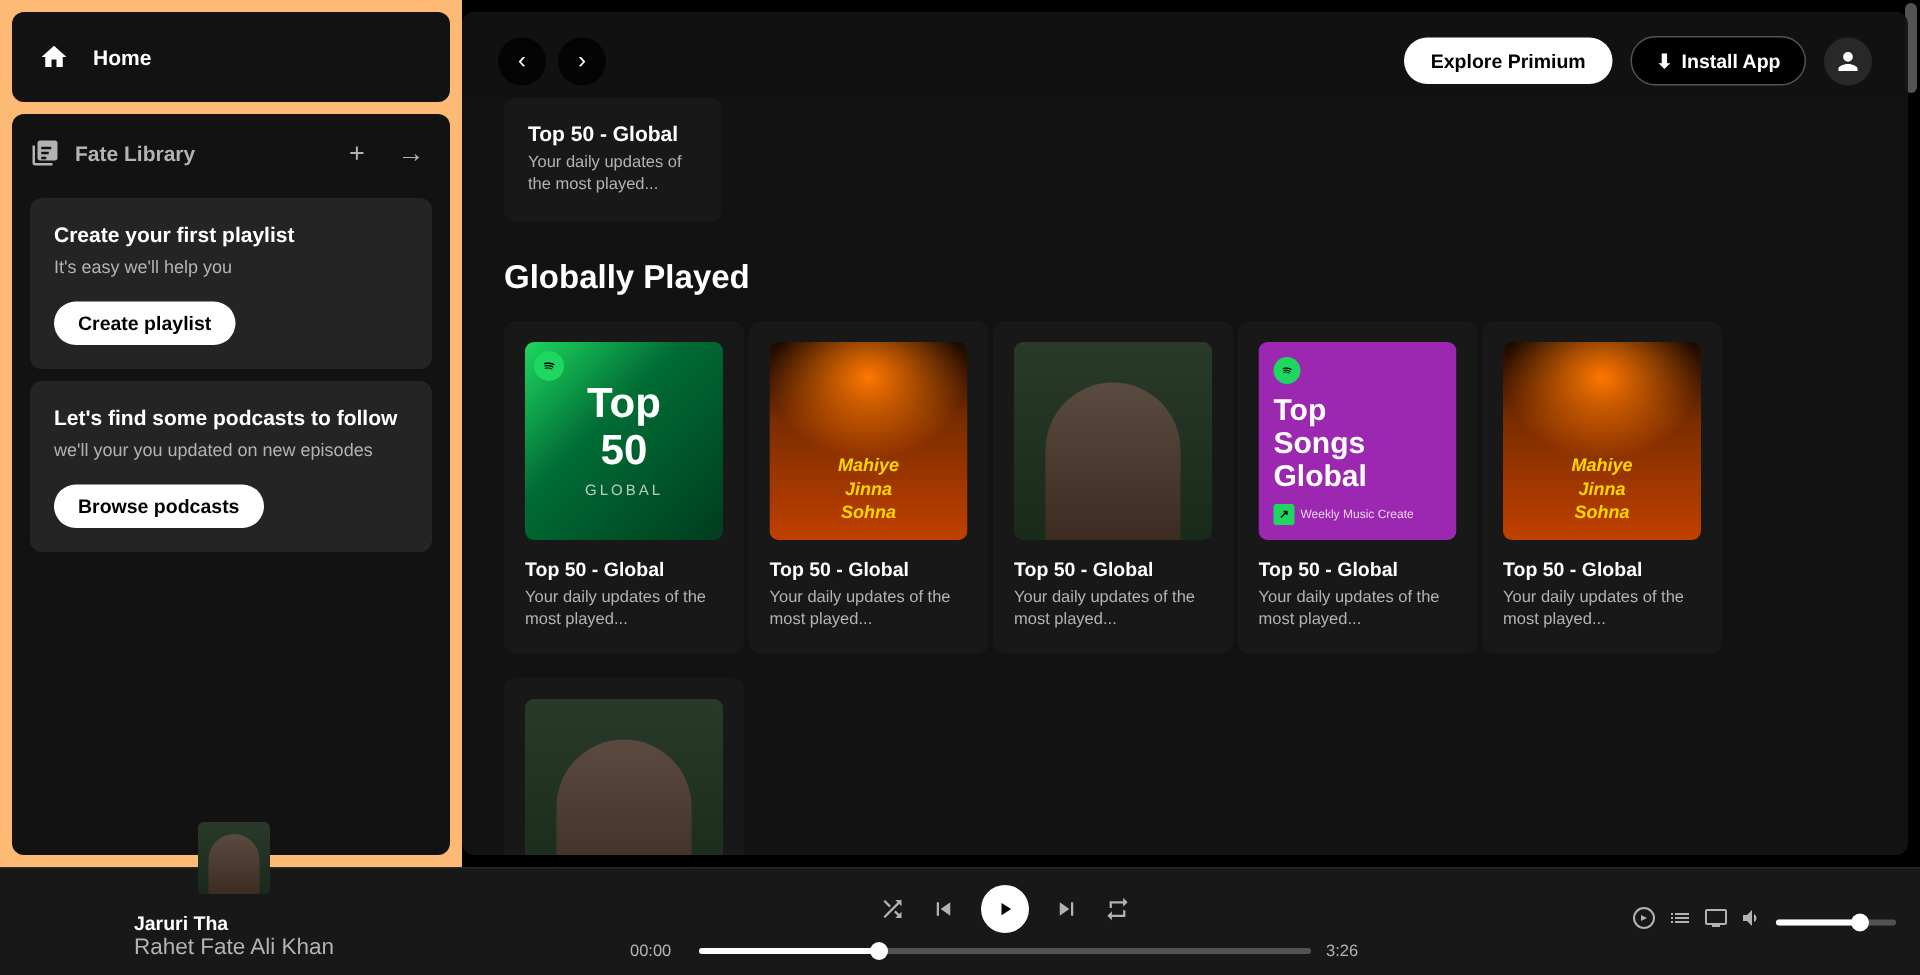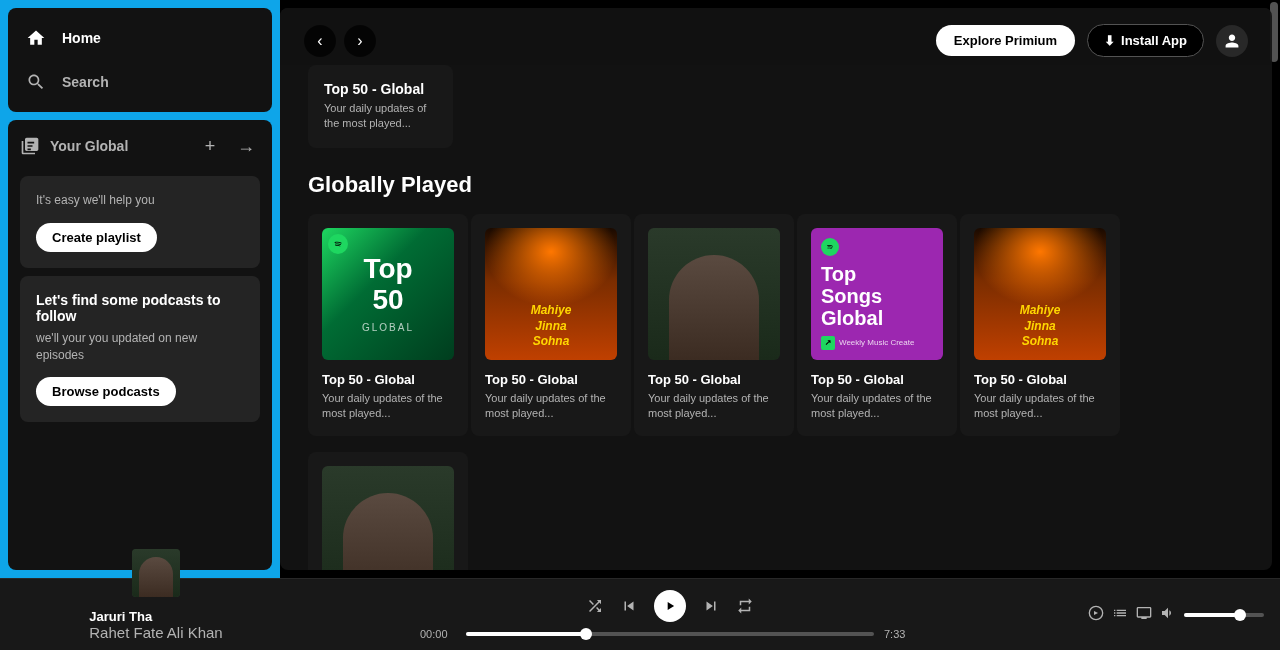--- a/index.html
+++ b/index.html
@@ -15,22 +15,22 @@
     }
 
     .main-layout {
       display: flex;
       flex: 1;
       overflow: hidden;
     }
 
     
     .sidebar {
-      width: 280px;
-      background: #0ea5e9;
+      width: 308px;
+      background: #fdba74;
       display: flex;
       flex-direction: column;
       padding: 8px;
       flex-shrink: 0;
       overflow-y: auto;
     }
 
     .sidebar-nav {
       background: #121212;
       border-radius: 8px;
@@ -564,45 +564,38 @@
   <div class="sidebar">
     <div class="sidebar-nav">
       <div class="nav-item active">
         <span class="nav-icon">
           <svg width="20" height="20" viewBox="0 0 24 24" fill="white">
               <path d="M10 20v-6h4v6h5v-8h3L12 3 2 12h3v8z"></path>
             </svg>
         </span>
         <span>Home</span>
       </div>
-      <div class="nav-item">
-        <span class="nav-icon">
-          <svg width="20" height="20" viewBox="0 0 24 24" fill="#b3b3b3">
-              <path d="M15.5 14h-.79l-.28-.27C15.41 12.59 16 11.11 16 9.5 16 5.91 13.09 3 9.5 3S3 5.91 3 9.5 5.91 16 9.5 16c1.61 0 3.09-.59 4.23-1.57l.27.28v.79l5 4.99L20.49 19l-4.99-5zm-6 0C7.01 14 5 11.99 5 9.5S7.01 5 9.5 5 14 7.01 14 9.5 11.99 14 9.5 14z"></path>
-            </svg>
-        </span>
-        <span>Search</span>
-      </div>
     </div>
 
     <div class="library-section">
       <div class="library-header">
         <div class="library-title">
           <svg width="20" height="20" viewBox="0 0 24 24" fill="#b3b3b3">
               <path d="M4 6H2v14c0 1.1.9 2 2 2h14v-2H4V6zm16-4H8c-1.1 0-2 .9-2 2v12c0 1.1.9 2 2 2h12c1.1 0 2-.9 2-2V4c0-1.1-.9-2-2-2zm-3 7H9V7h8v2zm-2 4H9v-2h6v2zm-4 4H9v-2h4v2z"></path>
             </svg>
-          <span>Your Global</span>
+          <span>Fate Library</span>
         </div>
         <div class="library-actions">
           <button class="icon-btn">+</button>
           <button class="icon-btn">→</button>
         </div>
       </div>
 
       <div class="promo-card">
+        <div class="promo-title">Create your first playlist</div>
         <div class="promo-desc">It's easy we'll help you</div>
         <button class="promo-btn">Create playlist</button>
       </div>
 
       <div class="promo-card">
         <div class="promo-title">Let's find some podcasts to follow</div>
         <div class="promo-desc">we'll your you updated on new episodes</div>
         <button class="promo-btn">Browse podcasts</button>
       </div>
     </div>
@@ -784,21 +777,21 @@
             <path d="M7 7h10v3l4-4-4-4v3H5v6h2V7zm10 10H7v-3l-4 4 4 4v-3h12v-6h-2v4z"></path>
           </svg>
       </button>
     </div>
     <div class="progress-row">
       <span class="time-label">00:00</span>
       <div class="progress-bar">
         <div class="progress-fill" style="width:30%"></div>
         <div class="progress-dot" style="left:28%"></div>
       </div>
-      <span class="time-label">7:33</span>
+      <span class="time-label">3:26</span>
     </div>
   </div>
 
   <div class="player-right">
     <button class="vol-icon-btn" title="Now playing view">
       <svg width="16" height="16" viewBox="0 0 24 24" fill="#b3b3b3">
           <circle cx="12" cy="12" r="10" fill="none" stroke="#b3b3b3" stroke-width="2"></circle>
           <path d="M9 9l6 3-6 3V9z" fill="#b3b3b3"></path>
         </svg>
     </button>

